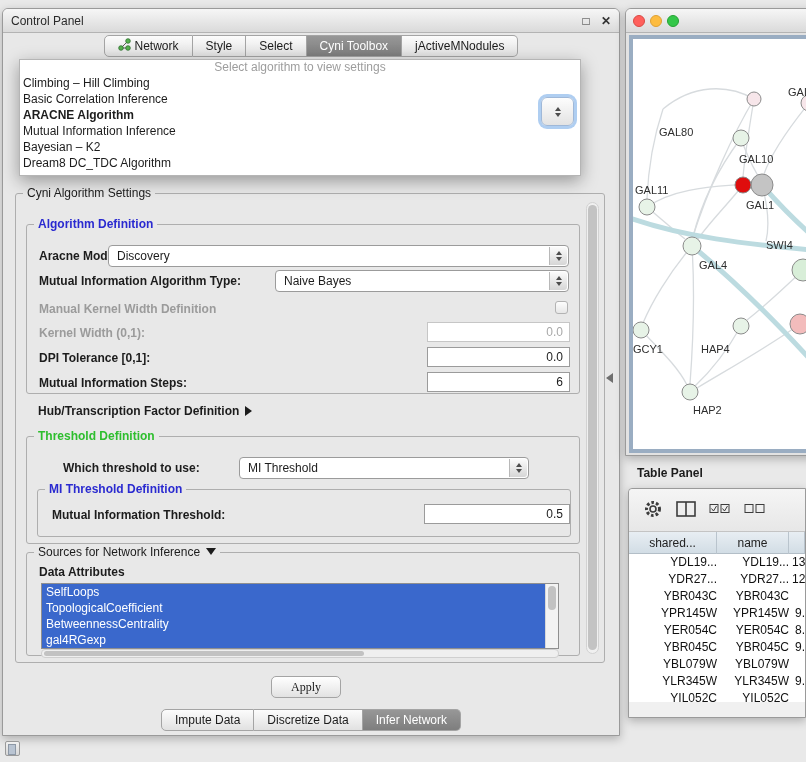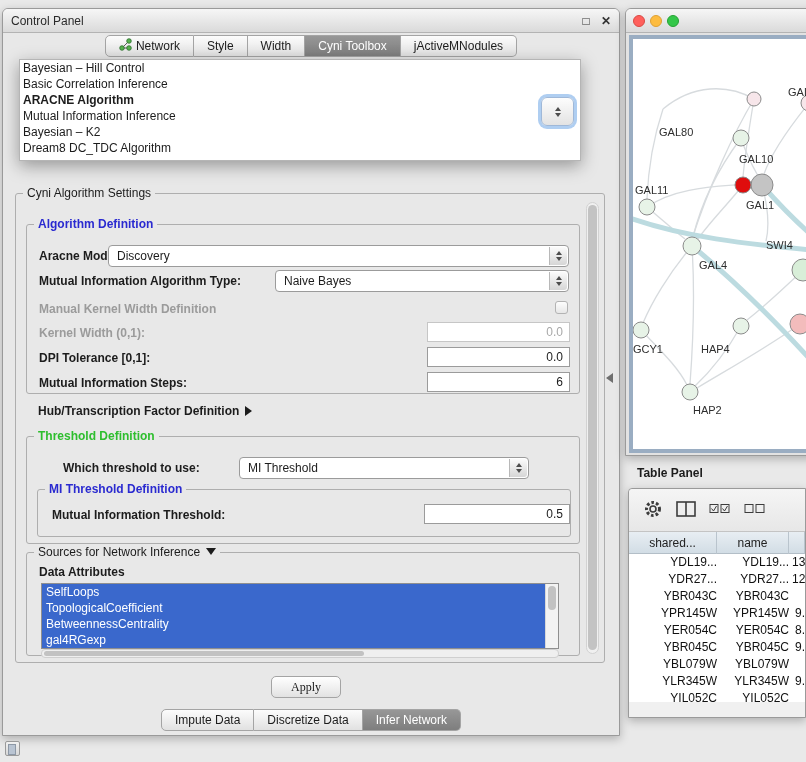--- a/index.html
+++ b/index.html
@@ -122,21 +122,21 @@
           <circle cx="10" cy="3" r="2.3" fill="#56b24e" stroke="#2e7030" stroke-width="0.8"></circle>
           <circle cx="10" cy="10" r="2.3" fill="#56b24e" stroke="#2e7030" stroke-width="0.8"></circle>
         </svg>
       </span>
       <span>Network</span>
     </div>
     <div class="seg">
         <span>Style</span>
       </div>
     <div class="seg">
-        <span>Width</span>
+        <span>Select</span>
       </div>
     <div class="seg selected">
         <span>Cyni Toolbox</span>
       </div>
     <div class="seg">
         <span>jActiveMNodules</span>
       </div>
   </div>
 
   <div class="fieldset" style="left:12px; top:184px; width:590px; height:470px;">
@@ -232,21 +232,22 @@
       </div>
     <div class="seg">
         <span>Discretize Data</span>
       </div>
     <div class="seg selected">
         <span>Infer Network</span>
       </div>
   </div>
 
   <div class="algo-popup">
-    <div class="algo-item">Bayesian – Hill Control</div>
+    <div class="algo-prompt">Select algorithm to view settings</div>
+    <div class="algo-item">Climbing – Hill Climbing</div>
     <div class="algo-item">Basic Correlation Inference</div>
     <div class="algo-item current">ARACNE Algorithm</div>
     <div class="algo-item">Mutual Information Inference</div>
     <div class="algo-item">Bayesian – K2</div>
     <div class="algo-item">Dream8 DC_TDC Algorithm</div>
   </div>
   <div class="focus-btn">
       <i class="tri-up"></i>
       <i class="tri-dn"></i>
     </div>

